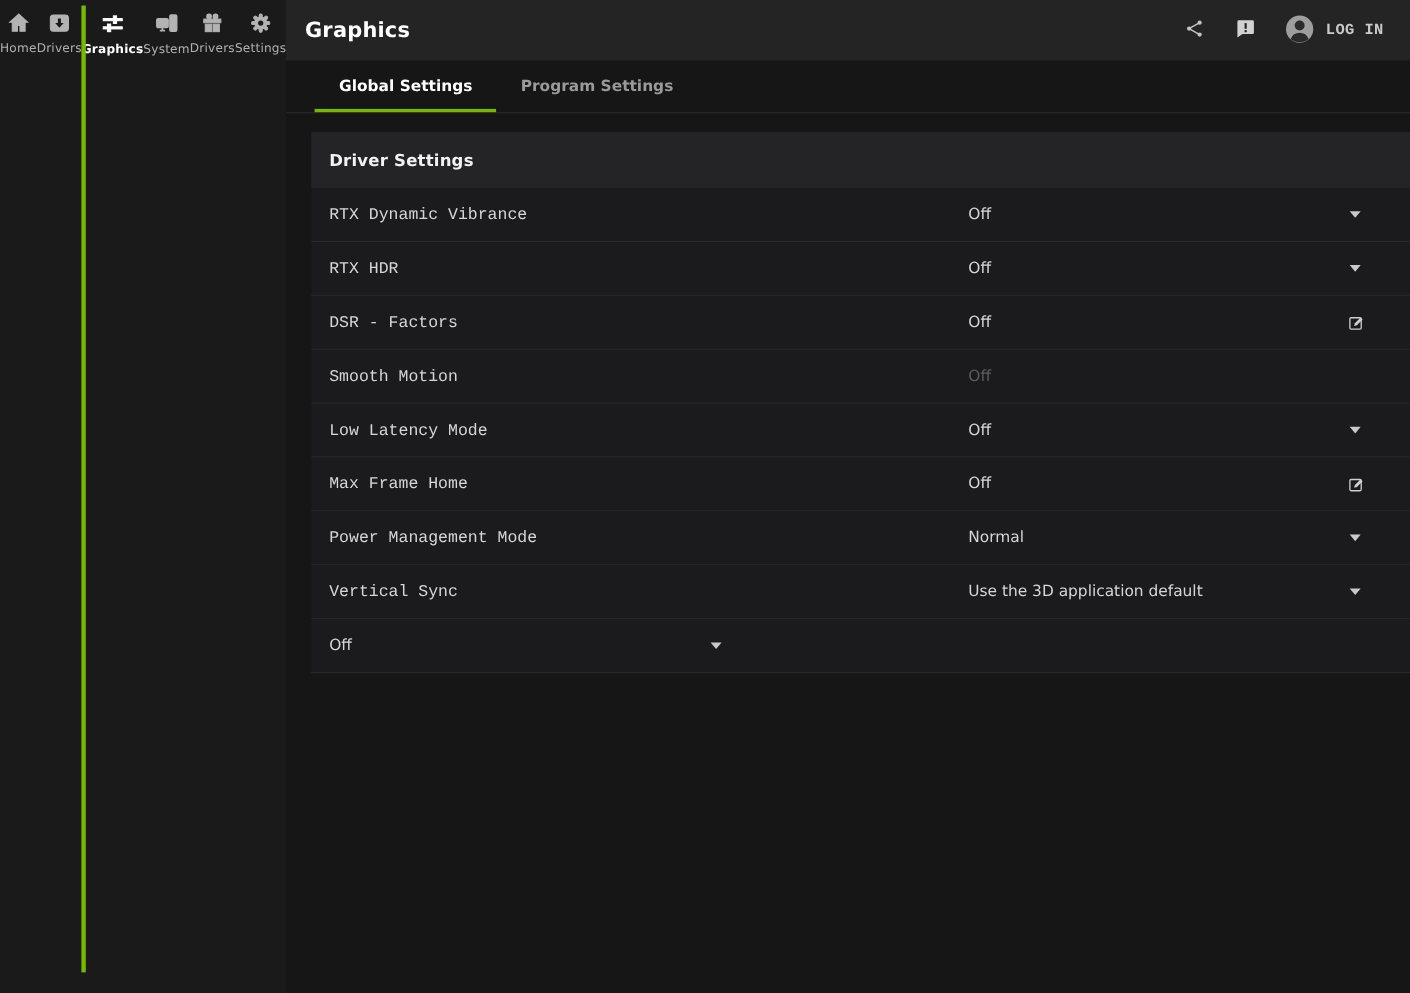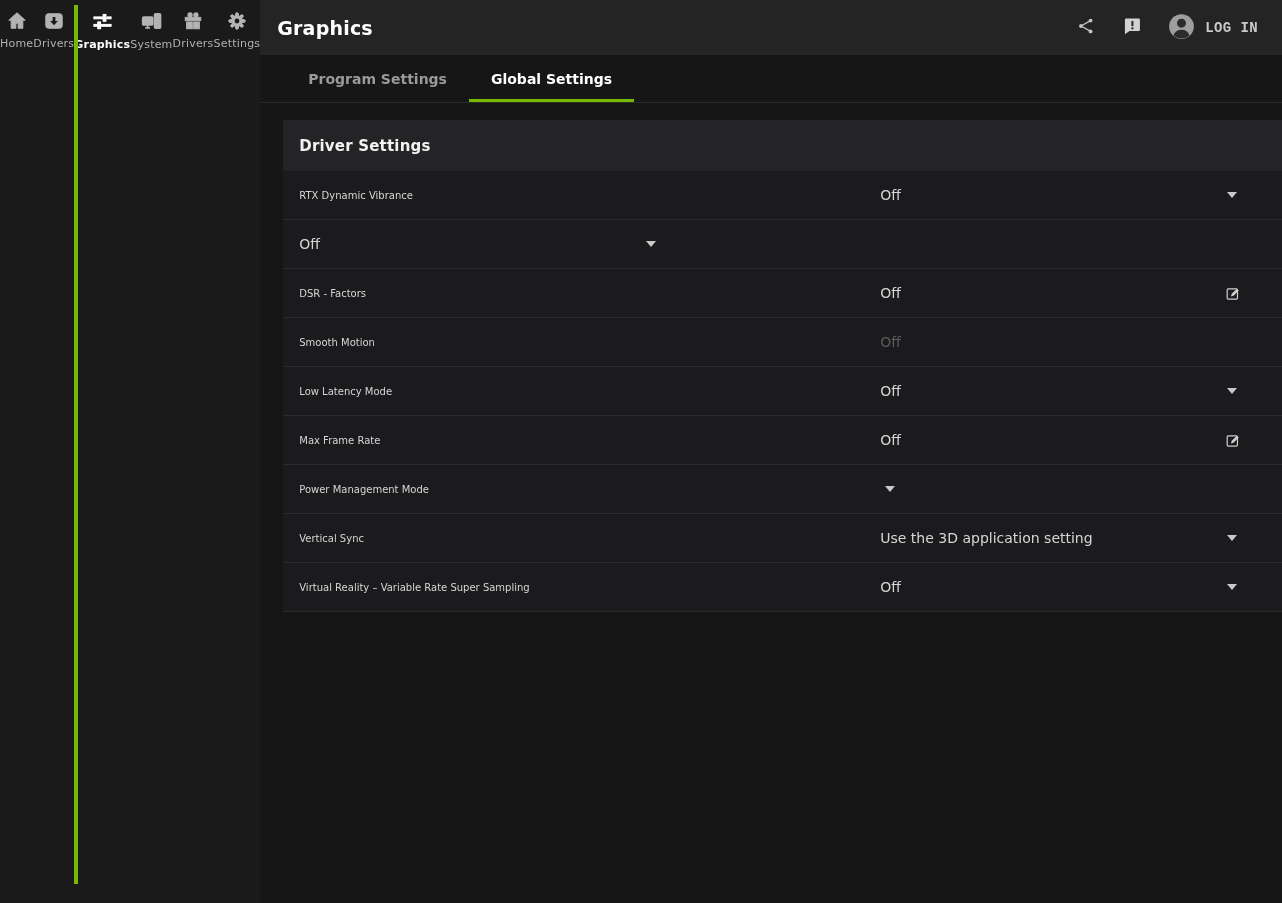--- a/index.html
+++ b/index.html
@@ -90,21 +90,21 @@
   .restore-btn{
     margin-left:auto;background:none;border:none;cursor:pointer;
     font-family:inherit;font-size:13px;font-weight:bold;color:#ededed;letter-spacing:.5px;
   }
   .row{
     height:49px;background:var(--row-bg);
     border-bottom:1px solid var(--divider);
     display:flex;align-items:center;
     padding:0 16px;
   }
-  .row-label{flex:0 0 581px;font-size:10px;color:var(--text-secondary);}
+  .row-label{flex:0 0 581px;font-size:15px;color:var(--text-secondary);font-family:Liberation Mono, monospace;}
   .row-value{flex:0 0 342px;font-size:14px;color:var(--text-secondary);}
   .row-value.disabled{color:var(--text-disabled);}
   .row-control{flex:0 0 20px;display:flex;justify-content:center;align-items:center;}
   .chevron{
     width:0;height:0;display:block;
     border-left:5px solid transparent;border-right:5px solid transparent;
     border-top:6px solid #c9c9c9;
     cursor:pointer;
   }
   .edit{display:flex;cursor:pointer;}
@@ -221,39 +221,40 @@
             <circle cx="12" cy="9" r="4" fill="#2b2b2b"></circle>
             <path d="M4.8 20a7.6 7.6 0 0 1 14.4 0 11 11 0 0 1-14.4 0z" fill="#2b2b2b"></path>
           </svg>
         </span>
         <span class="login-label">LOG IN</span>
       </button>
     </div>
   </header>
 
   <nav class="tabs">
+    <div class="tab active">Global Settings</div>
     <div class="tab">Program Settings</div>
-    <div class="tab active">Global Settings</div>
   </nav>
 
   <main class="content">
     <section class="panel">
       <div class="panel-header">
         <span class="panel-title">Driver Settings</span>
         <button class="restore-btn">RESTORE</button>
       </div>
       <div id="rows">
           <div class="row">
     <div class="row-label">RTX Dynamic Vibrance</div>
     <div class="row-value">Off</div>
     <div class="row-control">
               <span class="chevron"></span>
             </div>
   </div>
           <div class="row">
+    <div class="row-label">RTX HDR</div>
     <div class="row-value">Off</div>
     <div class="row-control">
               <span class="chevron"></span>
             </div>
   </div>
           <div class="row">
     <div class="row-label">DSR - Factors</div>
     <div class="row-value">Off</div>
     <div class="row-control">
               <span class="edit">
@@ -270,46 +271,46 @@
     <div class="row-control"></div>
   </div>
           <div class="row">
     <div class="row-label">Low Latency Mode</div>
     <div class="row-value">Off</div>
     <div class="row-control">
               <span class="chevron"></span>
             </div>
   </div>
           <div class="row">
-    <div class="row-label">Max Frame Rate</div>
+    <div class="row-label">Max Frame Home</div>
     <div class="row-value">Off</div>
     <div class="row-control">
               <span class="edit">
                 <svg width="17" height="17" viewBox="0 0 24 24">
                   <rect x="4.5" y="5.5" width="14.5" height="14.5" rx="1.5" fill="none" stroke="#cfcfcf" stroke-width="1.7"></rect>
                   <path d="M9.8 16.2l1.1-3.7 7.3-7.3 2.6 2.6-7.3 7.3z" fill="#cfcfcf"></path>
                 </svg>
               </span>
             </div>
   </div>
           <div class="row">
     <div class="row-label">Power Management Mode</div>
+    <div class="row-value">Normal</div>
     <div class="row-control">
               <span class="chevron"></span>
             </div>
   </div>
           <div class="row">
     <div class="row-label">Vertical Sync</div>
-    <div class="row-value">Use the 3D application setting</div>
-    <div class="row-control">
-              <span class="chevron"></span>
-            </div>
-  </div>
-          <div class="row">
-    <div class="row-label">Virtual Reality – Variable Rate Super Sampling</div>
+    <div class="row-value">Use the 3D application default</div>
+    <div class="row-control">
+              <span class="chevron"></span>
+            </div>
+  </div>
+          <div class="row">
     <div class="row-value">Off</div>
     <div class="row-control">
               <span class="chevron"></span>
             </div>
   </div>
         </div>
     </section>
   </main>
 
 </div>

